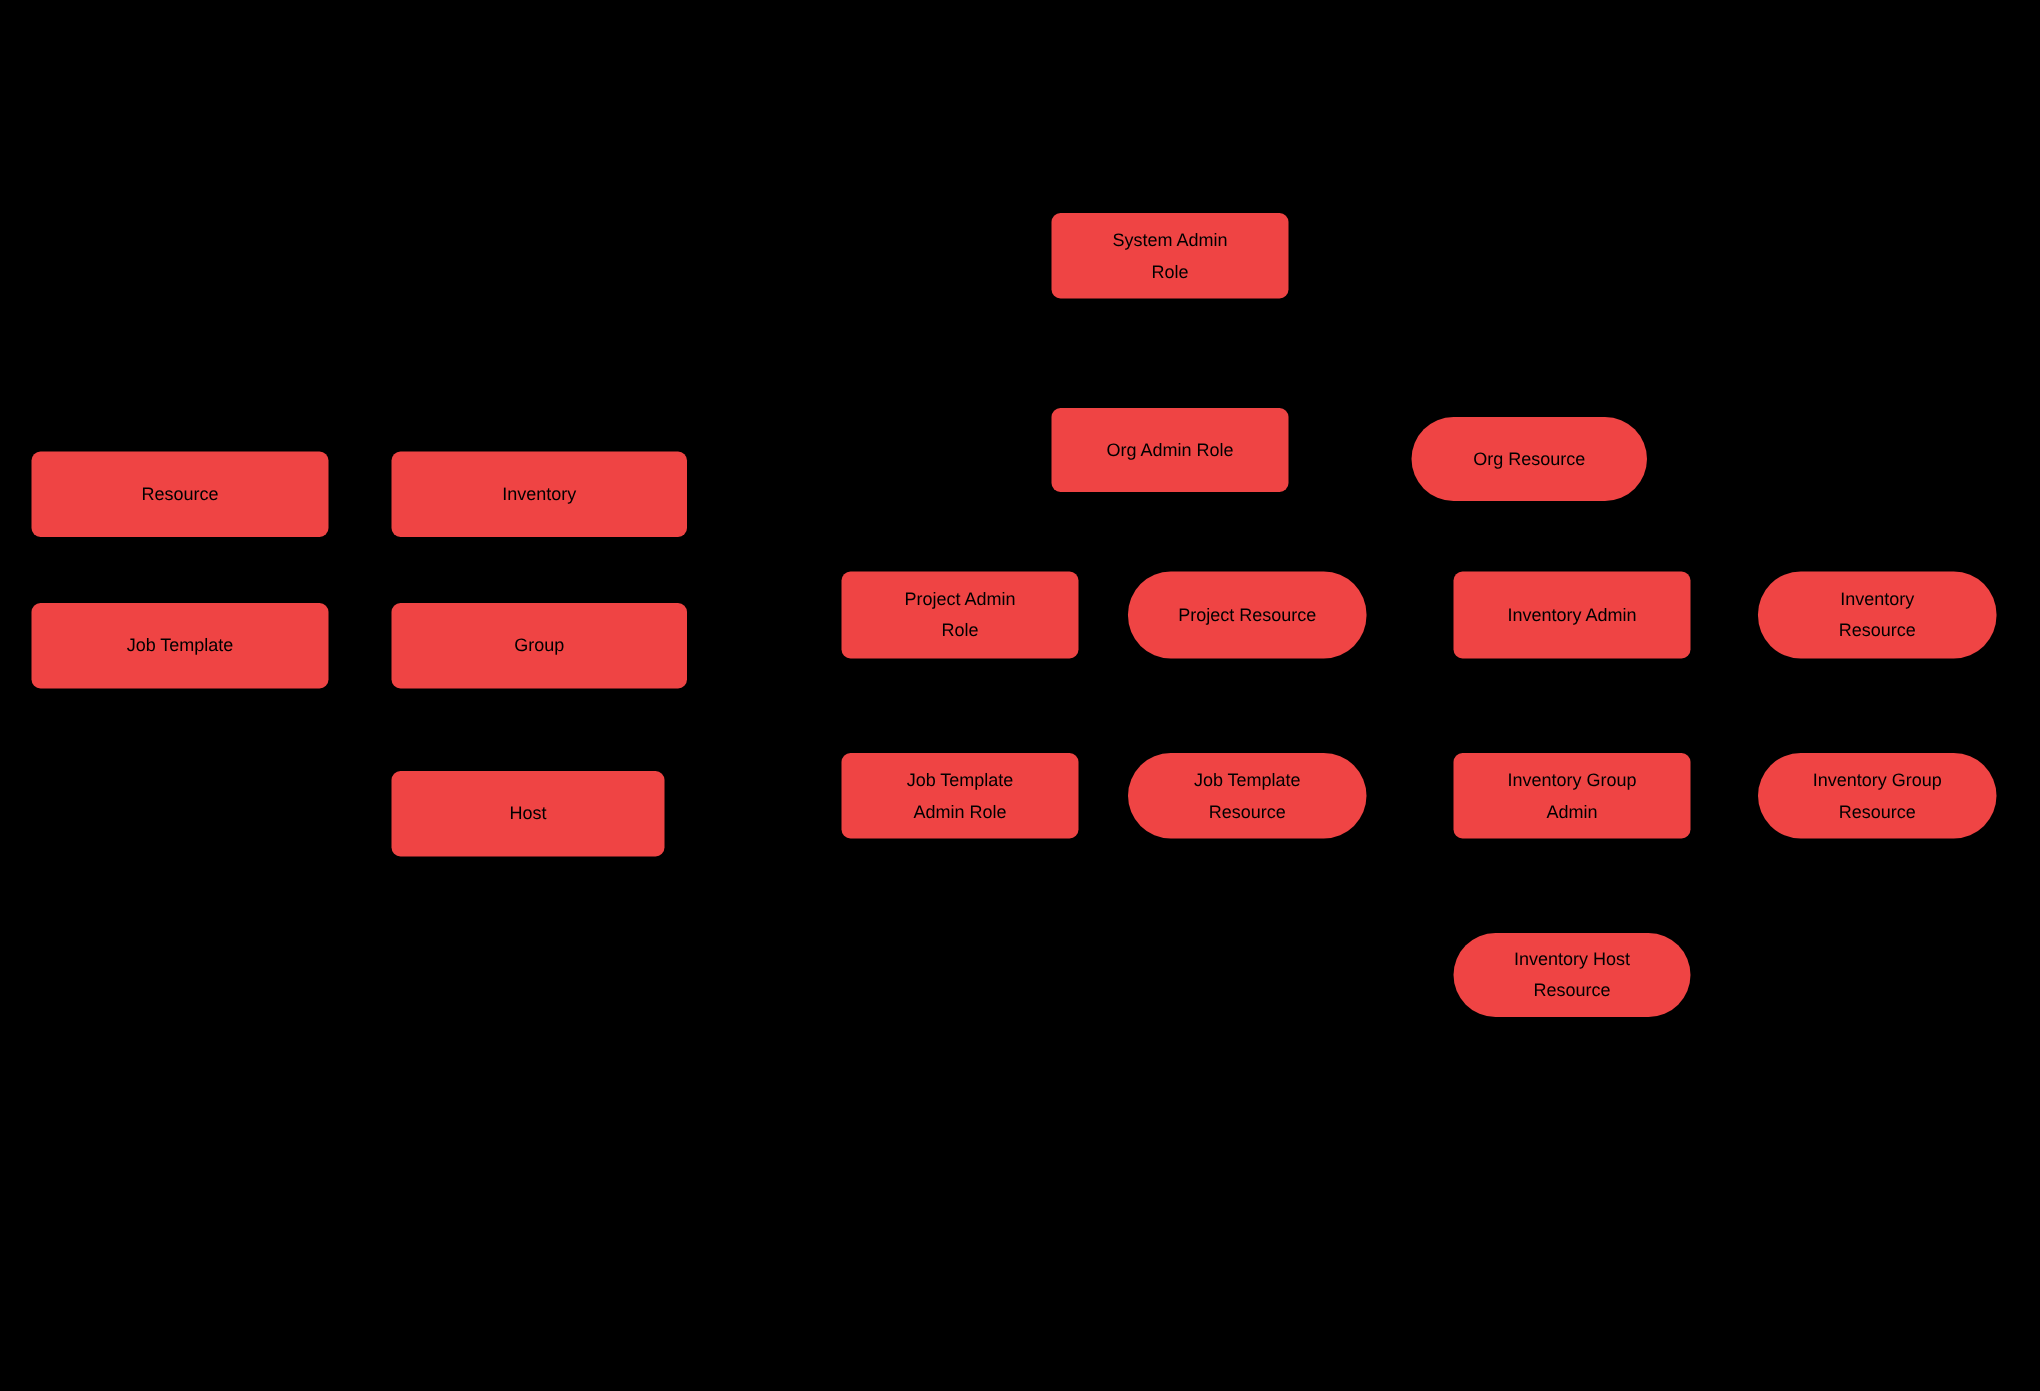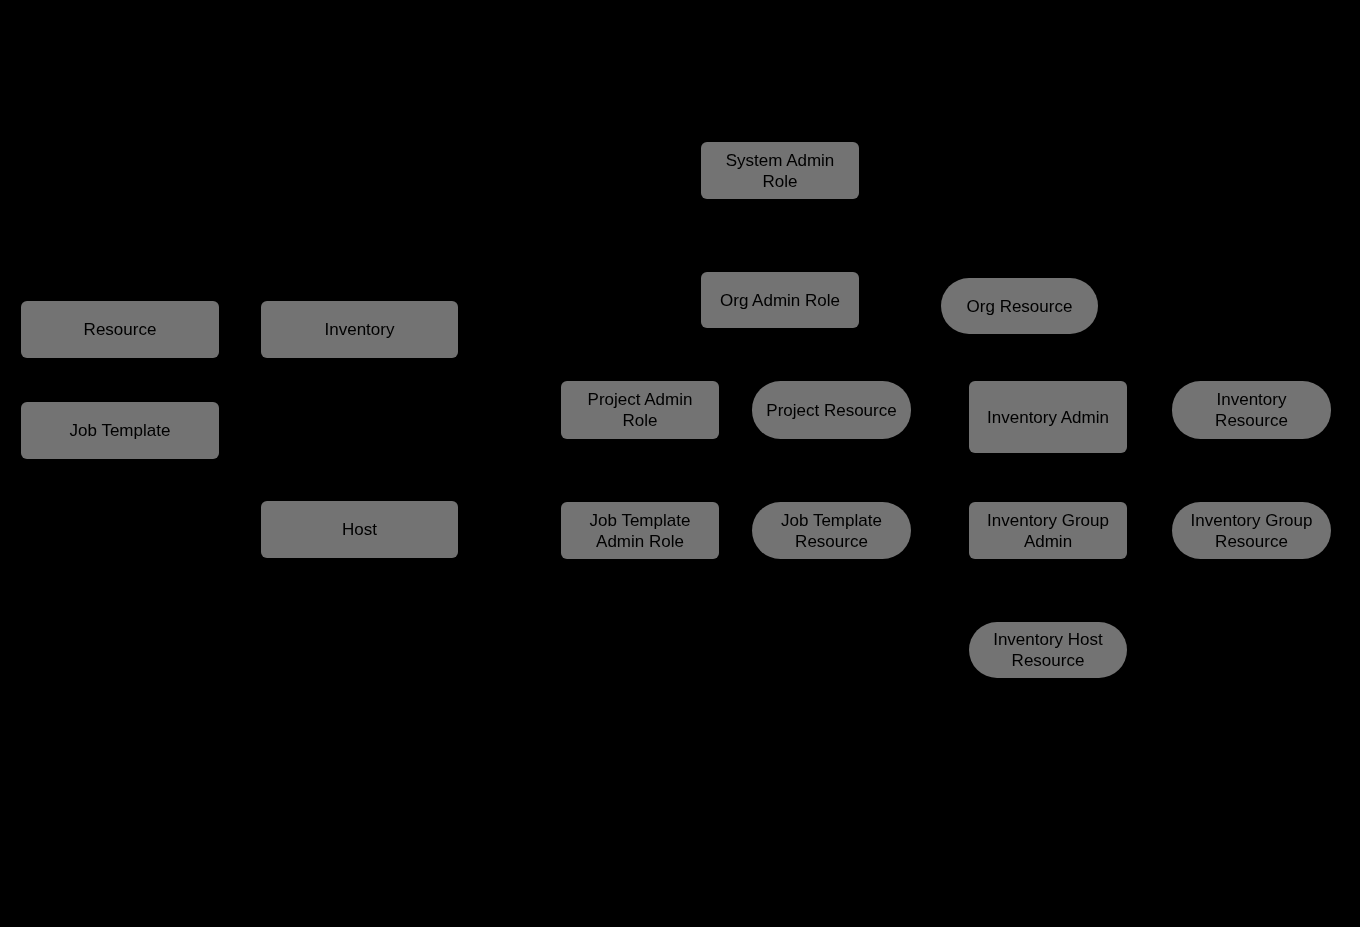--- a/index.html
+++ b/index.html
@@ -11,62 +11,63 @@
   .canvas {
     position: relative;
     width: 1360px;
     height: 927px;
     background: #000000;
     overflow: hidden;
     font-family: "Liberation Sans", sans-serif;
   }
   .node {
     position: absolute;
-    background: #737373;
+    background: #ef4444;
     color: #000000;
     display: flex;
     align-items: center;
     justify-content: center;
     text-align: center;
-    font-size: 17px;
+    font-size: 12px;
     line-height: 21px;
     white-space: pre-line;
     box-sizing: border-box;
   }
   .rect    { border-radius: 6px; }
   .stadium { border-radius: 28.5px; }
 </style>
 </head>
 <body>
 
 <div class="canvas">
 
 
   <div class="node rect" style="left:21px; top:301px; width:198px; height:57px">Resource</div>
 
   <div class="node rect" style="left:261px; top:301px; width:197px; height:57px">Inventory</div>
 
   <div class="node rect" style="left:21px; top:402px; width:198px; height:57px">Job Template</div>
 
+  <div class="node rect" style="left:261px; top:402px; width:197px; height:57px">Group</div>
 
-  <div class="node rect" style="left:261px; top:501px; width:197px; height:57px">Host</div>
+  <div class="node rect" style="left:261px; top:514px; width:182px; height:57px">Host</div>
 
   <div class="node rect" style="left:701px; top:142px; width:158px; height:57px">System Admin
 Role</div>
 
   <div class="node rect" style="left:701px; top:272px; width:158px; height:56px">Org Admin Role</div>
 
   <div class="node stadium" style="left:941px; top:278px; width:157px; height:56px">Org Resource</div>
 
   <div class="node rect" style="left:561px; top:381px; width:158px; height:58px">Project Admin
 Role</div>
 
   <div class="node stadium" style="left:752px; top:381px; width:159px; height:58px">Project Resource</div>
 
-  <div class="node rect" style="left:969px; top:381px; width:158px; height:72px">Inventory Admin</div>
+  <div class="node rect" style="left:969px; top:381px; width:158px; height:58px">Inventory Admin</div>
 
   <div class="node stadium" style="left:1172px; top:381px; width:159px; height:58px">Inventory
 Resource</div>
 
   <div class="node rect" style="left:561px; top:502px; width:158px; height:57px">Job Template
 Admin Role</div>
 
   <div class="node stadium" style="left:752px; top:502px; width:159px; height:57px">Job Template
 Resource</div>
 

